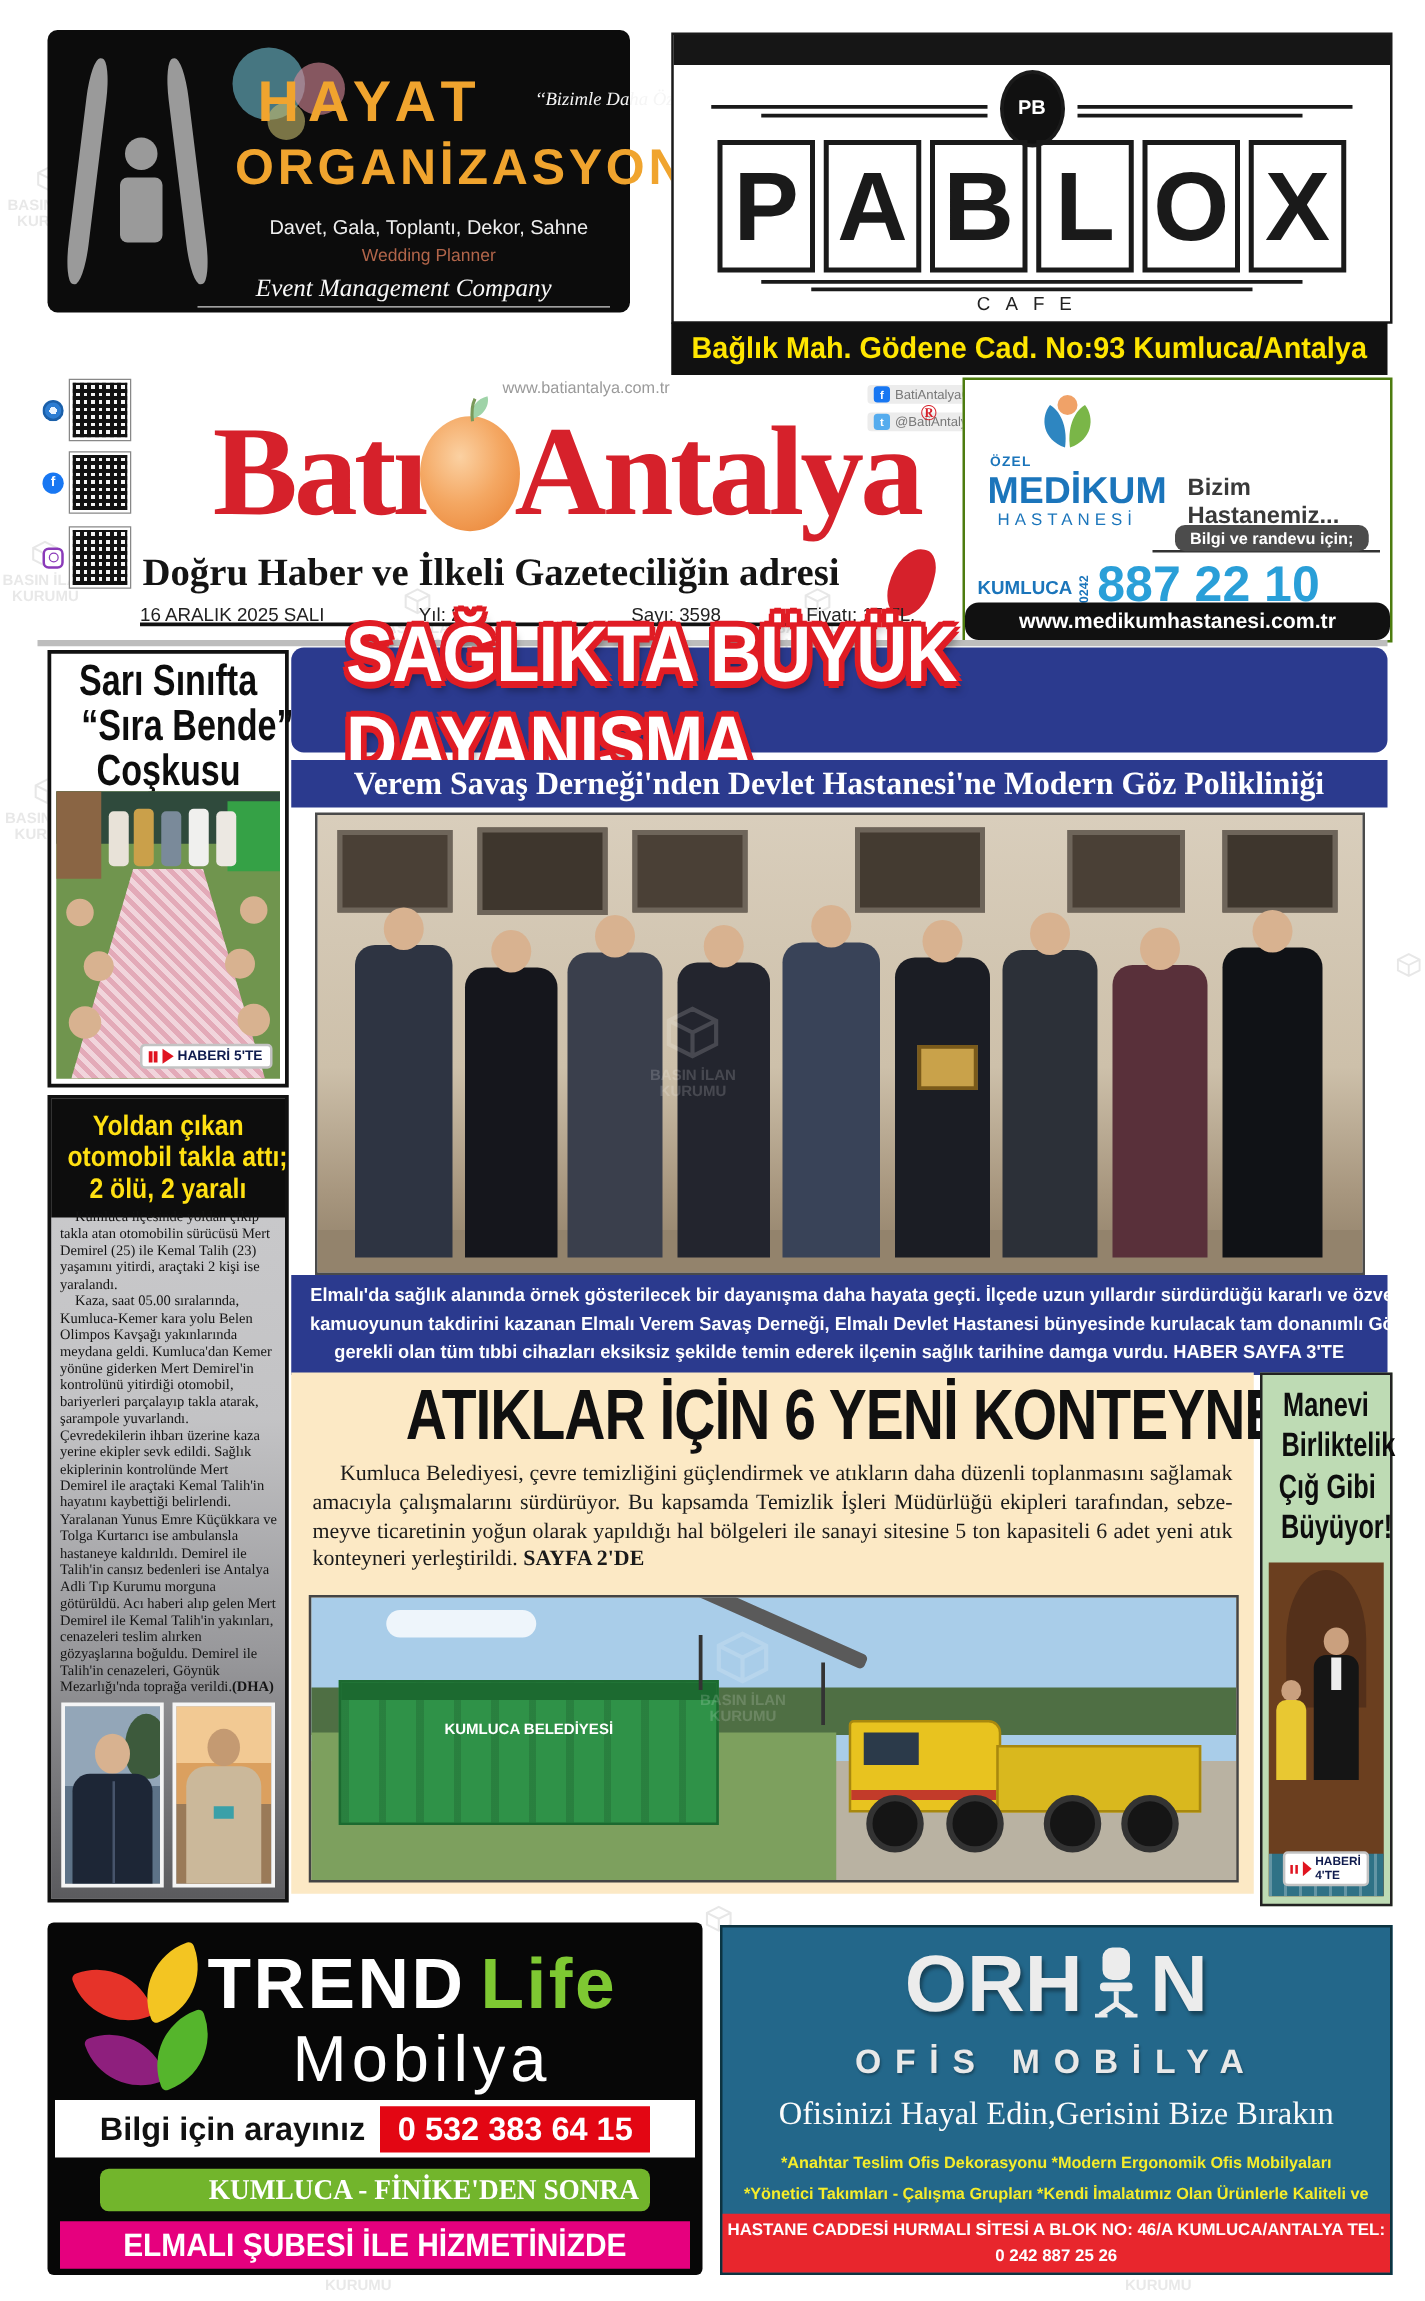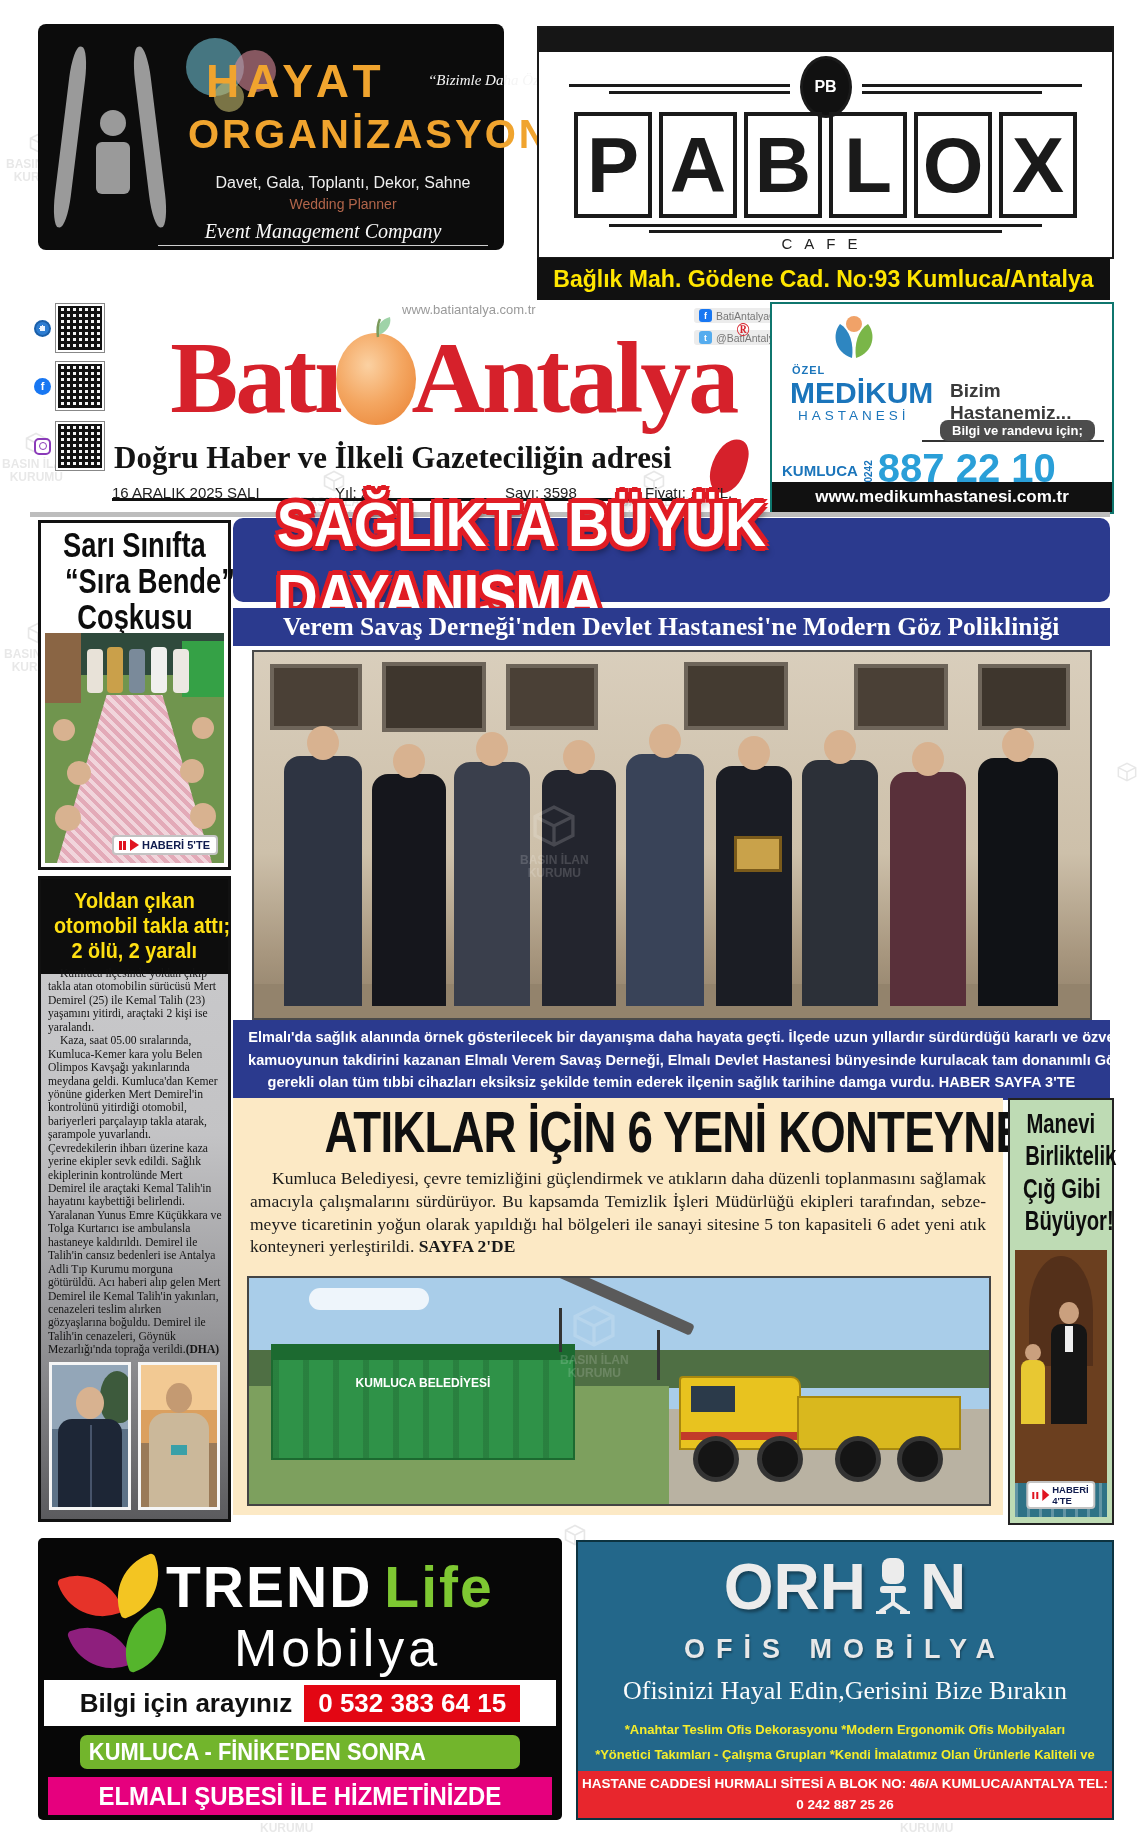--- a/index.html
+++ b/index.html
@@ -62,34 +62,34 @@
               justify-content:center;z-index:2;font-family:"Liberation Serif",serif;font-weight:bold;color:#d6212b;}
   .mast-title .t{font-size:102px;letter-spacing:-3px;line-height:1;}
   .mast-title svg{margin:0 -8px 14px -8px;}
   .mast-reg{font-size:18px;align-self:flex-start;margin-top:8px;}
   .tagline{position:absolute;left:112px;top:440px;font-family:"Liberation Serif",serif;font-weight:bold;
            font-size:31px;color:#141414;border-bottom:3px solid #111;padding:0 4px 22px 2px;white-space:nowrap;z-index:2;}
   .swoosh{position:absolute;left:712px;top:438px;width:34px;height:56px;background:#d6212b;
           border-radius:65% 35% 60% 40%;transform:rotate(14deg);z-index:2;}
   .daterow{position:absolute;top:484px;font-size:15px;color:#222;z-index:2;}
   
-  .medikum{left:770px;top:302px;width:340px;height:208px;background:#fff;border:2px solid #0f766e;z-index:2;}
+  .medikum{left:770px;top:302px;width:340px;height:208px;background:#fff;border:2px solid #4d7c0f;z-index:2;}
   .md-ozel{position:absolute;left:20px;top:60px;color:#1b75bb;font-size:11px;font-weight:bold;letter-spacing:1px;}
   .md-name{position:absolute;left:18px;top:72px;color:#1b75bb;font-size:30px;font-weight:bold;}
   .md-type{position:absolute;left:26px;top:104px;color:#1b75bb;font-size:13.5px;letter-spacing:4px;}
   .md-slogan{position:absolute;left:178px;top:76px;color:#3a3a3a;font-size:19px;font-weight:bold;}
   .md-cta{position:absolute;left:168px;top:116px;background:#4c4c4c;color:#fff;font-weight:bold;font-size:13px;
           padding:3px 12px;border-radius:8px;}
   .md-ctaline{position:absolute;left:150px;right:8px;top:136px;border-bottom:2px solid #333;}
   .md-phone{position:absolute;left:10px;top:146px;display:flex;align-items:flex-end;gap:4px;}
   .md-city{color:#1b75bb;font-weight:bold;font-size:15px;margin-bottom:7px;}
   .md-code{color:#1b75bb;font-weight:bold;font-size:10px;transform:rotate(-90deg) translateX(4px);width:12px;}
   .md-num{color:#2a9fd8;font-weight:bold;font-size:40px;line-height:.9;}
   .md-web{position:absolute;left:0;right:0;bottom:0;height:30px;background:#111;color:#fff;font-weight:bold;
-          font-size:17px;display:flex;align-items:center;justify-content:center;}
+          font-size:17px;display:flex;align-items:center;justify-content:center;border-radius:11px;}
   .grayrule{left:30px;top:512px;width:1080px;height:5px;background:#bdbdbd;z-index:2;}
   
   .box1{left:38px;top:520px;width:187px;height:344px;border:3px solid #111;background:#fff;z-index:2;}
   .box1 h2{margin:4px 0 0 0;text-align:center;font-size:35px;line-height:1.03;color:#0d0d0d;}
   .box1 h2 .cond{transform:scaleX(.78);}
   .photo-class{position:absolute;left:4px;right:4px;top:110px;bottom:4px;overflow:hidden;background:#70954e;}
   .haberi{position:absolute;background:#fff;border:2px solid #c3c3c3;border-radius:4px;padding:2px 6px 2px 5px;
           display:flex;align-items:center;gap:3px;font-weight:bold;font-size:11px;color:#101c4e;z-index:4;}
   .arrbars{width:3px;height:9px;background:#e01420;box-shadow:4px 0 0 #e01420;margin-right:5px;}
   .arrhead{width:0;height:0;border-left:9px solid #e01420;border-top:6px solid transparent;border-bottom:6px solid transparent;}
@@ -133,21 +133,21 @@
   .trend{left:38px;top:1538px;width:524px;height:282px;background:#070707;border-radius:5px;z-index:2;}
   .petal{position:absolute;width:52px;height:52px;border-radius:8% 90% 8% 90%;}
   .tr-brand{position:absolute;left:128px;top:16px;font-size:57px;font-weight:bold;color:#fff;letter-spacing:2px;}
   .tr-life{color:#7ec832;margin-left:12px;}
   .tr-mob{position:absolute;left:196px;top:80px;font-size:52px;color:#fff;letter-spacing:4px;}
   .tr-strip{position:absolute;left:6px;right:6px;top:142px;height:46px;background:#fff;display:flex;
             align-items:center;justify-content:center;gap:12px;}
   .tr-cta{font-size:26px;font-weight:bold;color:#111;}
   .tr-phone{background:#e30613;color:#fff;font-weight:bold;font-size:26px;padding:3px 14px;}
   .tr-green{position:absolute;left:42px;right:42px;top:197px;height:34px;background:#72b52c;border-radius:7px;
-            display:flex;align-items:center;justify-content:flex-start;color:#fff;font-weight:bold;font-size:23px;}
+            display:flex;align-items:center;justify-content:flex-end;color:#fff;font-weight:bold;font-size:23px;font-family:Liberation Serif, serif;}
   .tr-pink{position:absolute;left:10px;right:10px;top:239px;height:38px;background:#e6007e;
            display:flex;align-items:center;justify-content:center;color:#fff;font-weight:bold;font-size:26px;}
   
   .orhan{left:576px;top:1540px;width:534px;height:276px;background:#23678a;border:2px solid #0d3340;z-index:2;}
   .or-brand{position:absolute;left:0;right:0;top:8px;display:flex;align-items:center;justify-content:center;gap:4px;
             color:#ececec;font-size:64px;font-weight:bold;text-shadow:2px 3px 3px rgba(0,0,0,.35);}
   .or-type{position:absolute;left:0;right:0;top:92px;text-align:center;color:#e8e8e8;font-weight:bold;
            font-size:27px;letter-spacing:11px;text-shadow:1px 2px 2px rgba(0,0,0,.3);}
   .or-slogan{position:absolute;left:0;right:0;top:134px;text-align:center;color:#fbfbfb;
              font-family:"Liberation Serif",serif;font-size:26px;}

